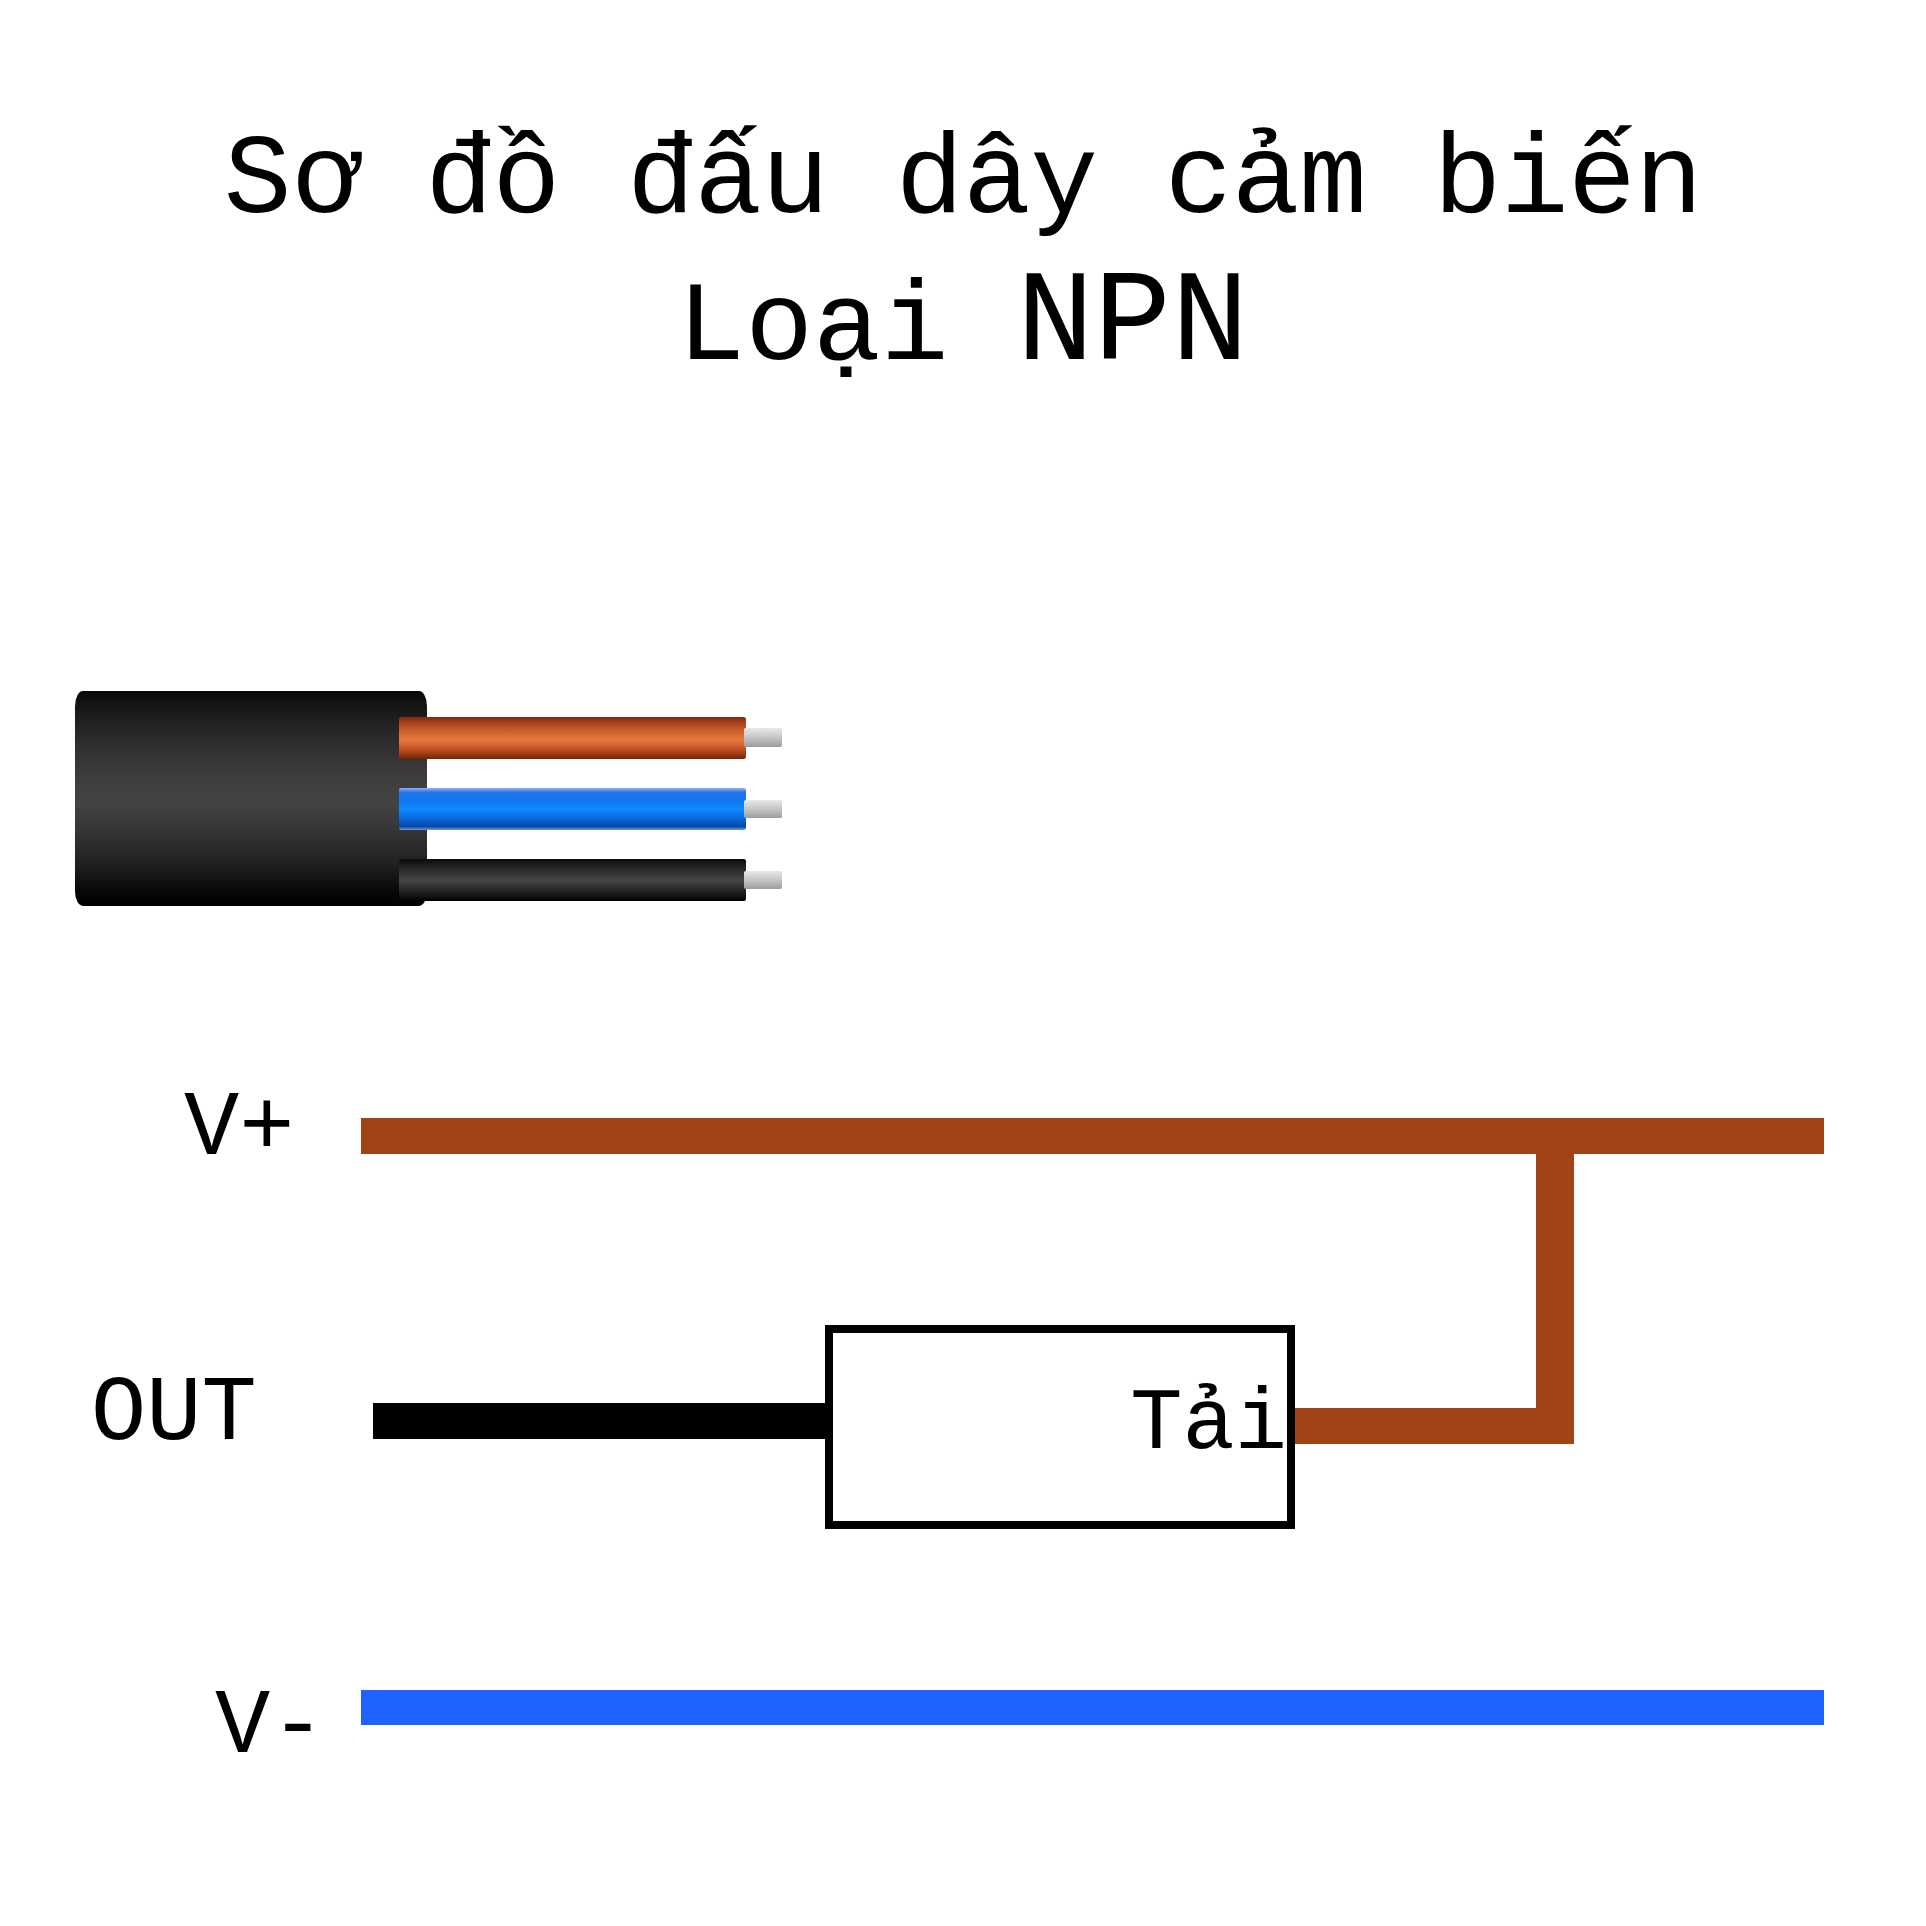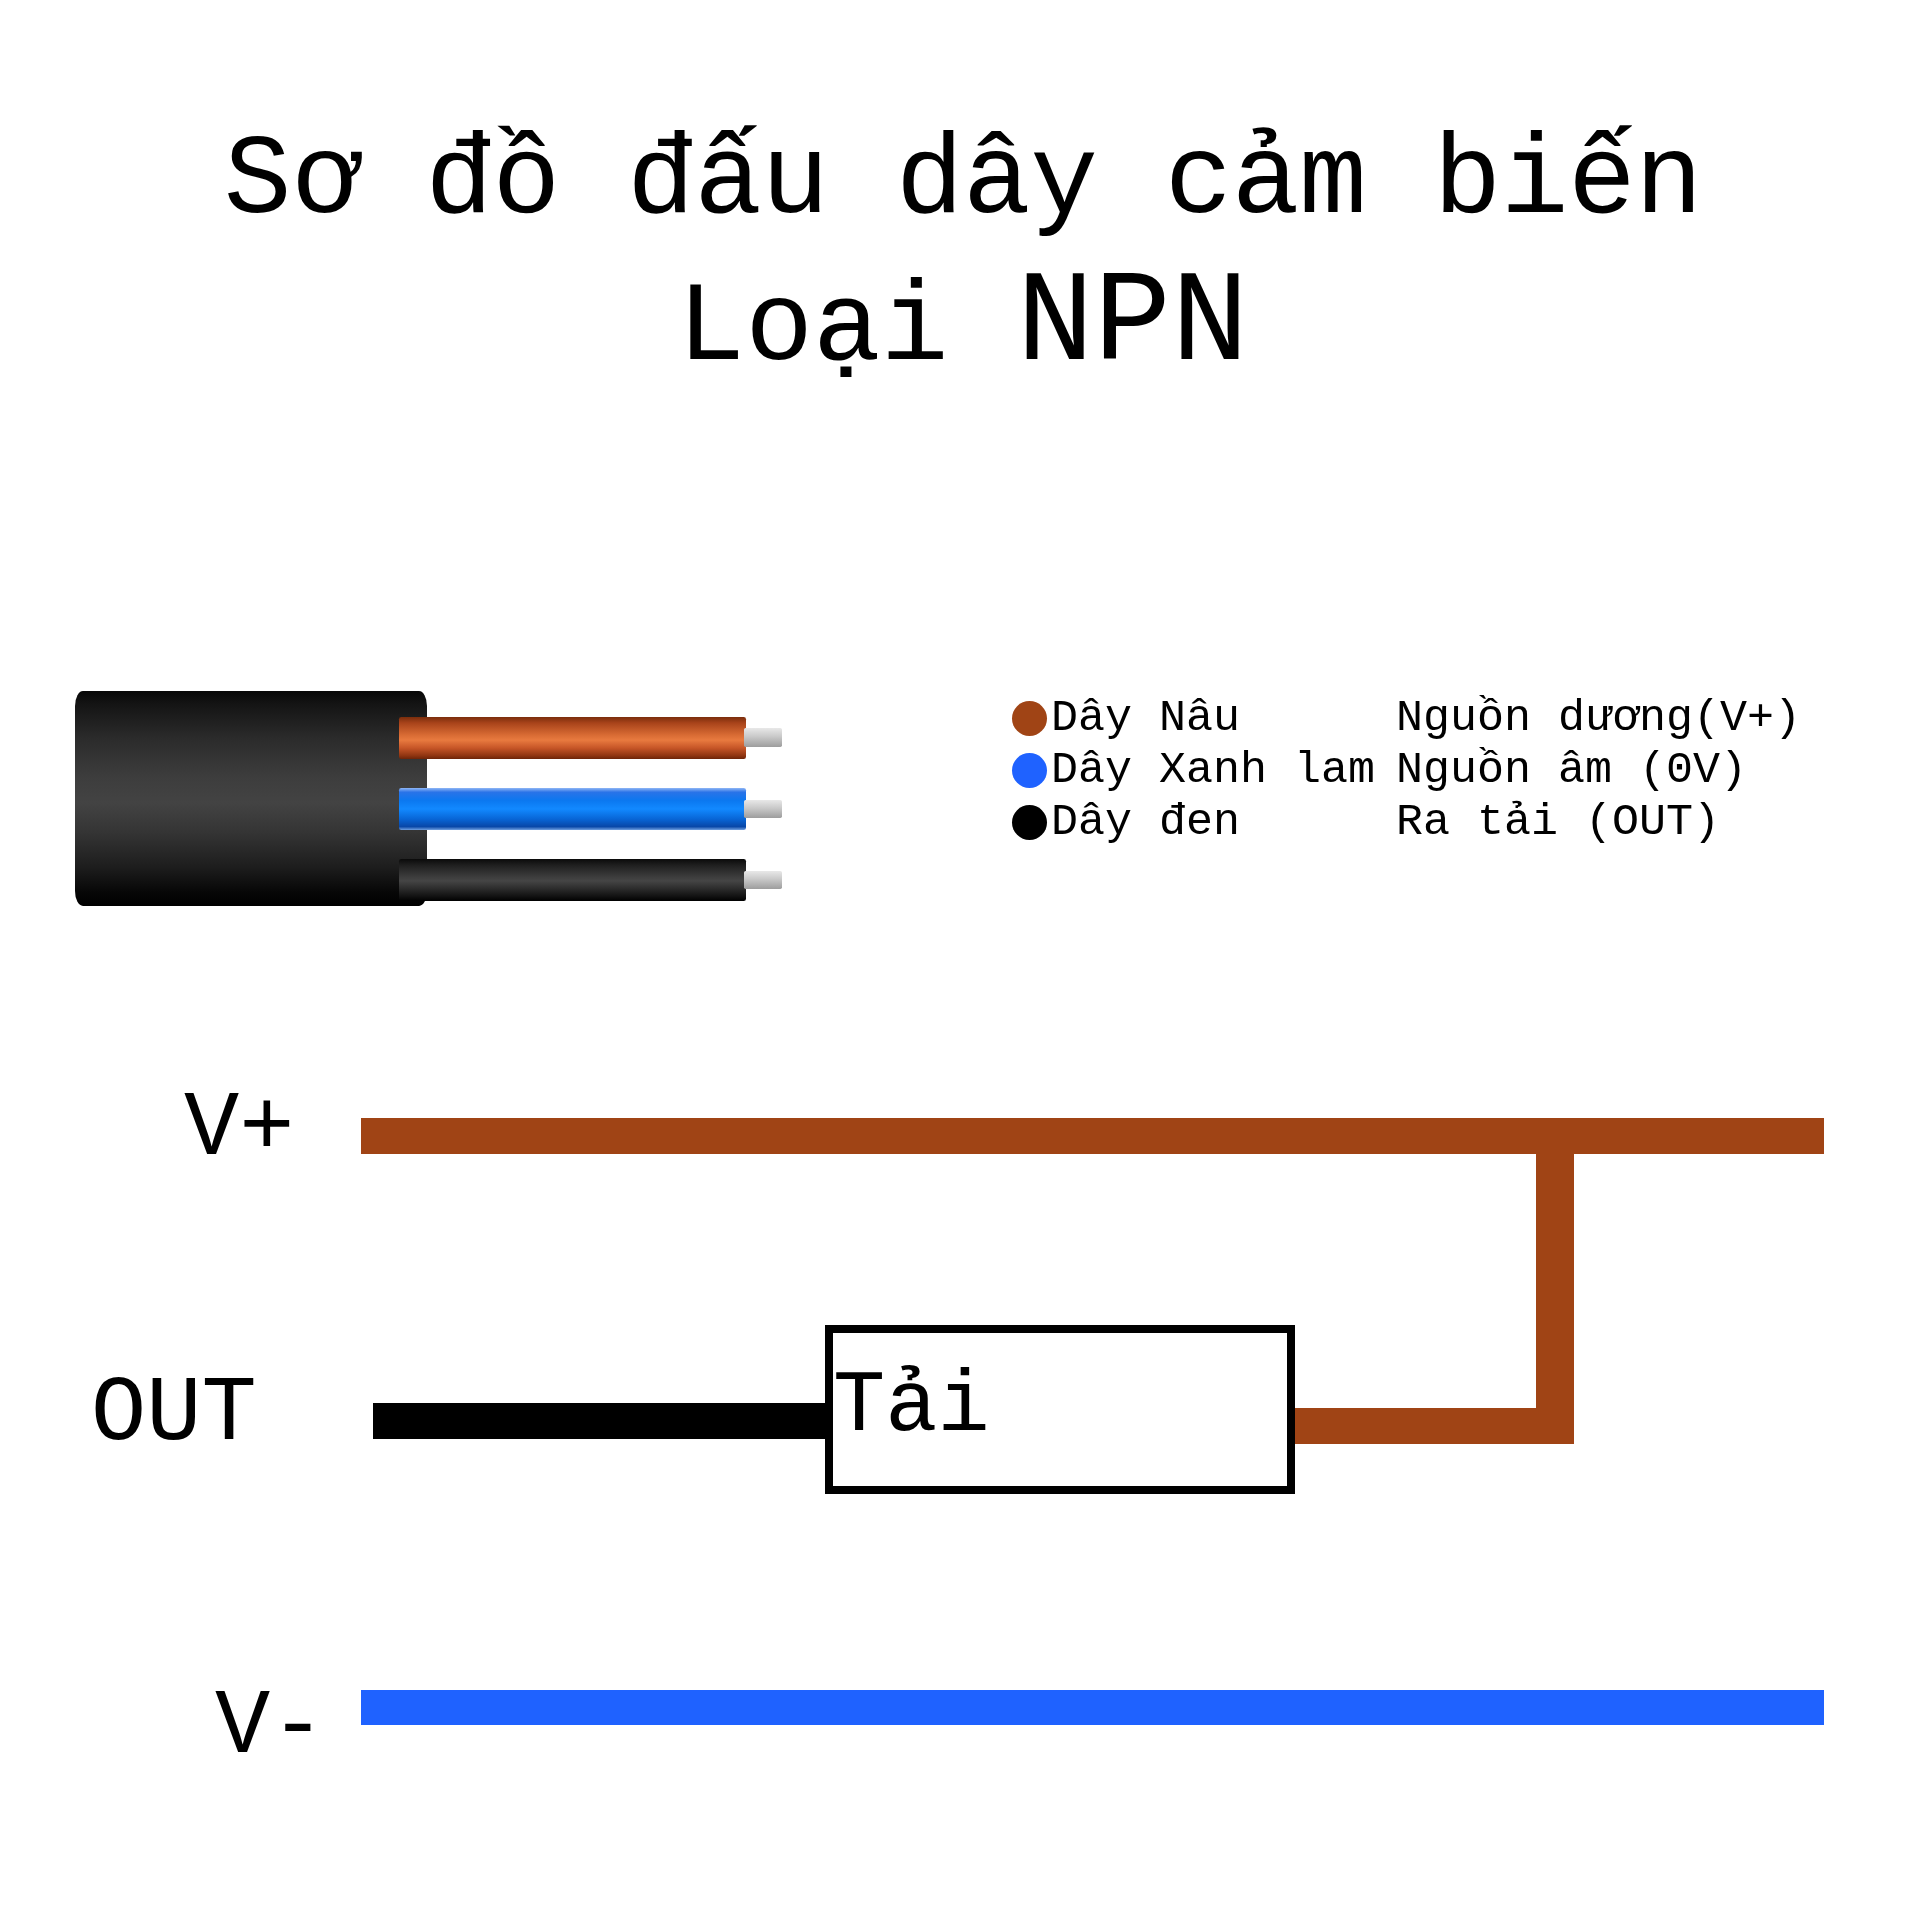--- a/index.html
+++ b/index.html
@@ -208,27 +208,27 @@
     top: 1690px;
     width: 1463px;
     height: 35px;
   }
 
   .load-box {
     position: absolute;
     left: 825px;
     top: 1325px;
     width: 470px;
-    height: 169px;
+    height: 204px;
     border: 8px solid #000000;
     box-sizing: border-box;
     background: #ffffff;
     display: flex;
     align-items: center;
-    justify-content: flex-start;
+    justify-content: flex-end;
   }
   .load-label {
     font-size: 87px;
     line-height: 1;
     white-space: nowrap;
     transform: translateY(-2.3px);
   }
 </style>
 </head>
 <body>
@@ -252,41 +252,20 @@
       <div class="wire-core"></div>
       <div class="wire-tip"></div>
     </div>
 
     <div class="wire wire-black">
       <div class="wire-core"></div>
       <div class="wire-tip"></div>
     </div>
   </div>
 
-  <div id="legend">
-
-    <div class="legend-row">
-      <span class="legend-dot" style="background:#A04415"></span>
-      <span class="legend-wire-name">Dây Nâu</span>
-      <span class="legend-function">Nguồn dương(V+)</span>
-    </div>
-
-    <div class="legend-row">
-      <span class="legend-dot" style="background:#1F62FF"></span>
-      <span class="legend-wire-name">Dây Xanh lam</span>
-      <span class="legend-function">Nguồn âm (0V)</span>
-    </div>
-
-    <div class="legend-row">
-      <span class="legend-dot" style="background:#000000"></span>
-      <span class="legend-wire-name">Dây đen</span>
-      <span class="legend-function">Ra tải (OUT)</span>
-    </div>
-
-  </div>
 
   <div id="circuit">
 
     <div class="term-label label-vplus">V+</div>
     <div class="seg seg-vplus-h" style="background:#A04415"></div>
     <div class="seg seg-vplus-v" style="background:#A04415"></div>
     <div class="seg seg-vplus-stub" style="background:#A04415"></div>
 
     <div class="term-label label-out">OUT</div>
     <div class="seg seg-out" style="background:#000000"></div>

